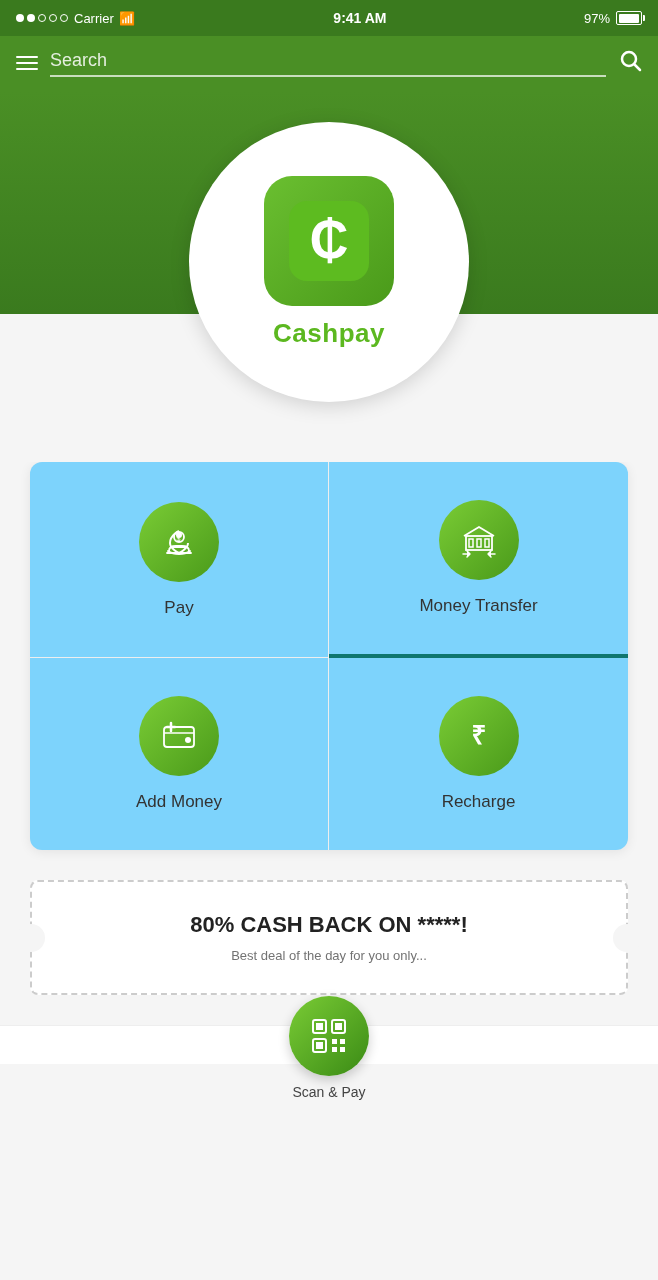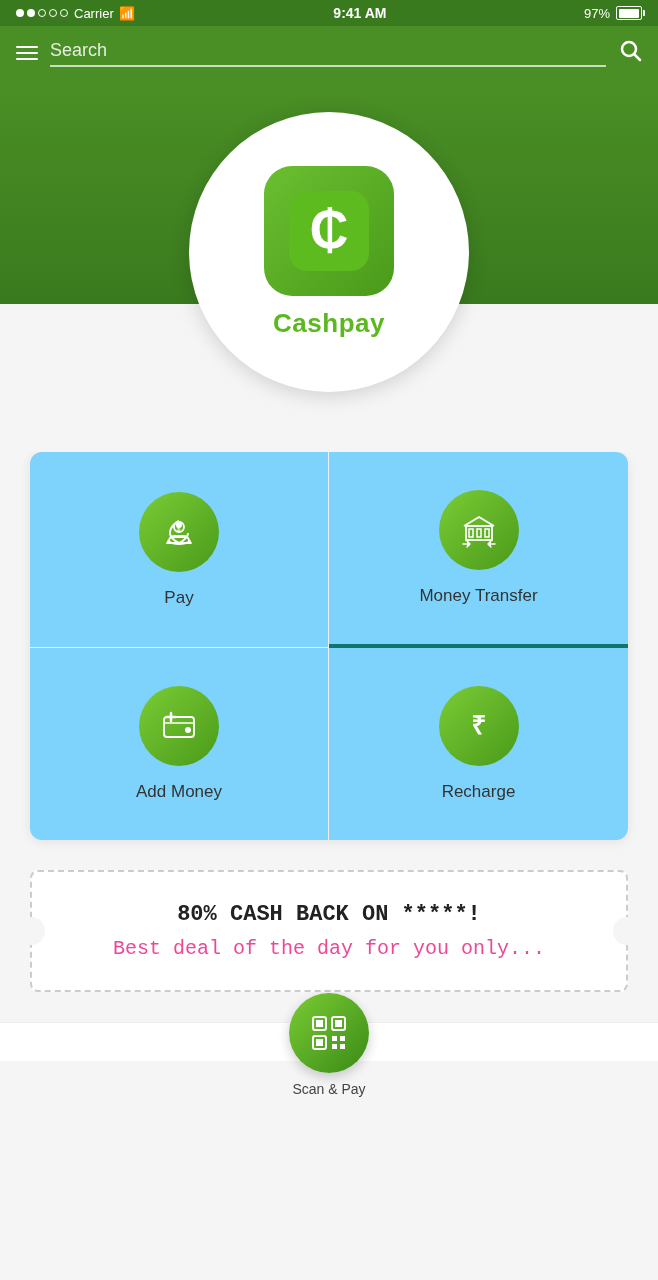--- a/index.html
+++ b/index.html
@@ -13,21 +13,21 @@
     }
 
     
     .status-bar {
       background: #3a7a1e;
       color: white;
       display: flex;
       justify-content: space-between;
       align-items: center;
       padding: 6px 16px;
-      height: 26px;
+      height: 36px;
       font-size: 13px;
       font-weight: 500;
     }
     .status-left { display: flex; align-items: center; gap: 6px; }
     .signal-dots { display: flex; gap: 3px; }
     .dot { width: 8px; height: 8px; border-radius: 50%; background: white; }
     .dot.empty { background: transparent; border: 1.5px solid white; }
     .wifi-icon { font-size: 13px; }
     .status-center { font-size: 14px; font-weight: 600; }
     .status-right { display: flex; align-items: center; gap: 6px; font-size: 13px; }
@@ -151,42 +151,41 @@
     .promo-section {
       padding: 10px 30px 20px;
     }
     .promo-banner {
       border: 2px dashed #ccc;
       border-radius: 8px;
       text-align: center;
       padding: 30px 20px;
       position: relative;
       background: white;
-      font-family: Liberation Mono, monospace;
     }
     
     .promo-banner::before, .promo-banner::after {
       content: '';
       position: absolute;
       width: 28px; height: 28px;
       background: #f5f5f5;
       border-radius: 50%;
       top: 50%; transform: translateY(-50%);
     }
     .promo-banner::before { left: -15px; }
     .promo-banner::after { right: -15px; }
     .promo-title {
       font-size: 22px;
       font-weight: 700;
       color: #222;
       margin-bottom: 10px;
     }
     .promo-sub {
-      font-size: 20px;
-      color: #ec4899;
+      font-size: 13px;
+      color: #737373;
     }
 
     
     .bottom-bar {
       background: white;
       border-top: 1px solid #eee;
       display: flex;
       align-items: center;
       justify-content: space-between;
       padding: 18px 30px 20px;

